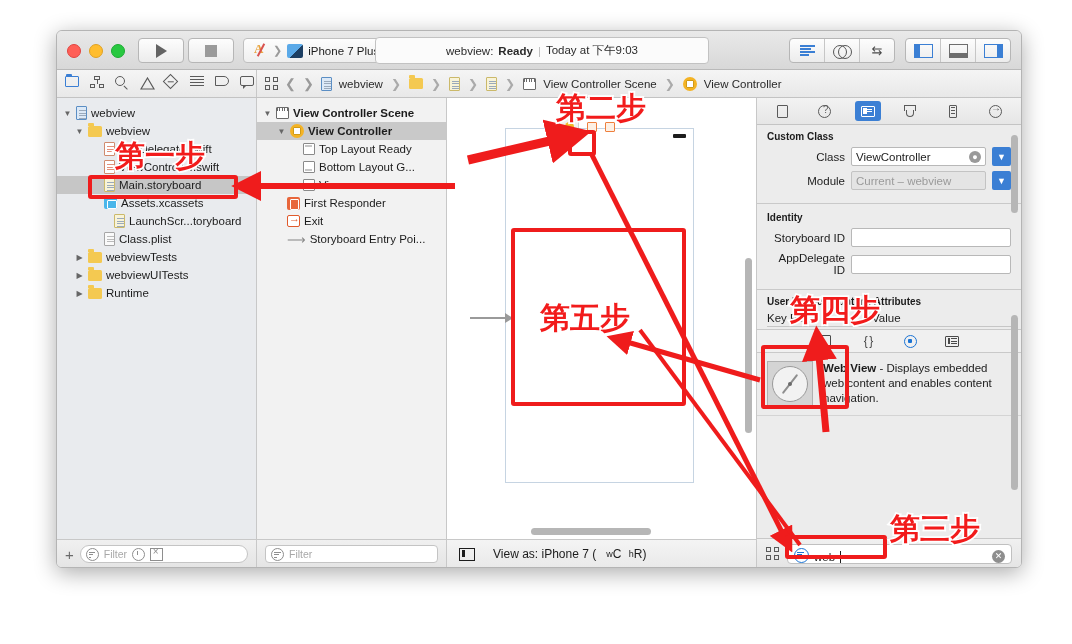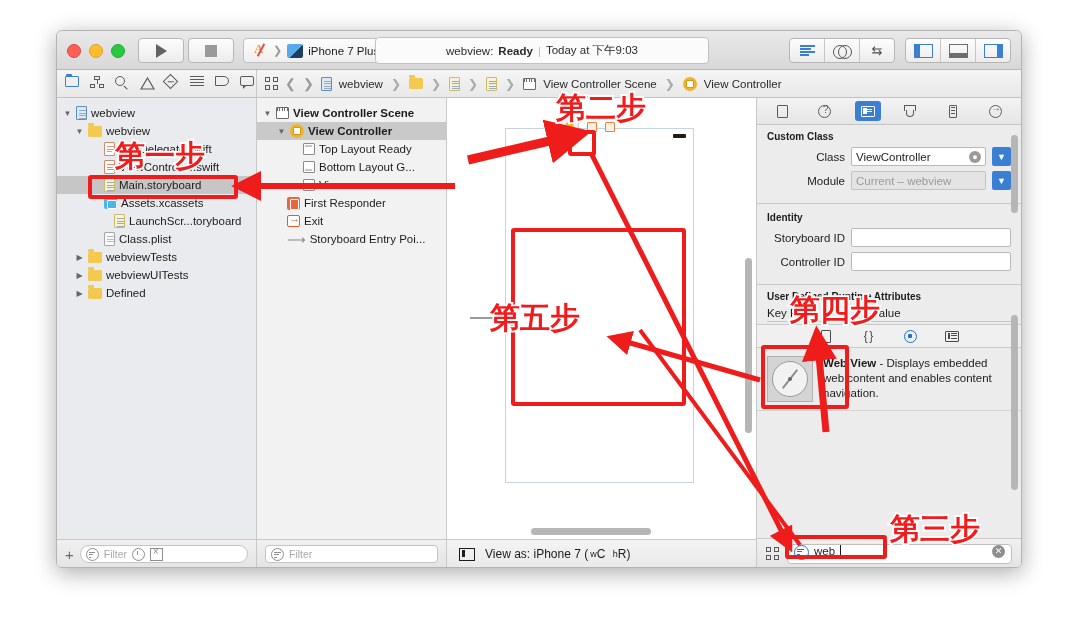--- a/index.html
+++ b/index.html
@@ -401,21 +401,21 @@
     width: 120px; height: 7px; background: #b6b6b6; border-radius: 4px;
   }
   .canvas-vscroll {
     position: absolute; right: 4px; top: 160px;
     width: 7px; height: 175px; background: #b6b6b6; border-radius: 4px;
   }
   .canvas-bottom {
     position: absolute; left: 0; bottom: 0; width: 100%; height: 29px;
     background: linear-gradient(to bottom,#f4f4f4,#e9e9e9);
     border-top: 1px solid #c8c8c8;
-    display: flex; align-items: center; gap: 10px;
+    display: flex; align-items: center; gap: 18px;
     padding-left: 12px; box-sizing: border-box;
     font-size: 12px; color: #1c1c1c;
   }
   .viewas-ico {
     width: 16px; height: 13px; border: 1.6px solid #1c1c1c; position: relative; box-sizing: border-box;
   }
   .viewas-ico:before{content:"";position:absolute;left:1.5px;top:1.5px;width:3px;height:7px;background:#1c1c1c;}
   .smallcap { font-size: 9px; vertical-align: 1px; }
   .outline-bottom {
     position: absolute; left: 0; bottom: 0; width: 100%; height: 29px;
@@ -556,21 +556,21 @@
     display: flex; align-items: center; gap: 8px;
     padding: 0 9px; box-sizing: border-box;
   }
   .ic-grid-sm { width: 13px; height: 13px; position: relative; flex:none; }
   .ic-grid-sm i { position:absolute; width:5px;height:5px;border:1.2px solid #5a5a5a;box-sizing:border-box;}
   .ic-grid-sm i:nth-child(1){left:0;top:0}.ic-grid-sm i:nth-child(2){right:0;top:0}
   .ic-grid-sm i:nth-child(3){left:0;bottom:0}.ic-grid-sm i:nth-child(4){right:0;bottom:0}
   .search-field {
     flex: 1; height: 20px; background: #fff;
     border: 1px solid #c0c0c0; border-radius: 4px;
-    display: flex; align-items: flex-start; gap: 5px; padding: 0 6px;
+    display: flex; align-items: flex-end; gap: 5px; padding: 0 6px;
     font-size: 11.5px; color: #1c1c1c; box-sizing: border-box;
   }
   .blue-filt {
     width: 13px; height: 13px; border-radius: 50%; border: 1.4px solid #1a73d4; flex:none;
     position: relative; background:#fff;
   }
   .blue-filt i{position:absolute;left:2px;height:1.2px;background:#1a73d4;}
   .blue-filt i:nth-child(1){top:3px;width:7px}
   .blue-filt i:nth-child(2){top:5.6px;width:5px}
   .blue-filt i:nth-child(3){top:8.2px;width:3px}
@@ -832,21 +832,21 @@
 
           <div class="row" style="padding-left:18px">
             <span class="tri">▶</span>
             <div class="fold-ico"></div>
             <span>webviewUITests</span>
           </div>
 
           <div class="row" style="padding-left:18px">
             <span class="tri">▶</span>
             <div class="fold-ico"></div>
-            <span>Defined</span>
+            <span>Runtime</span>
           </div>
 
         </div>
 
         <div class="nav-bottom">
           <span class="plus">+</span>
           <div class="filter-field">
             <div class="filt-ico">
                 <i></i>
                 <i></i>
@@ -987,21 +987,21 @@
 
           <div class="sect" style="padding-top:8px">
             <div class="sect-title">Identity</div>
             <div class="frow">
               <span class="flabel">Storyboard ID</span>
               <div class="finput">
                 <span></span>
               </div>
             </div>
             <div class="frow">
-              <span class="flabel">Controller ID</span>
+              <span class="flabel">AppDelegate ID</span>
               <div class="finput">
                 <span></span>
               </div>
             </div>
           </div>
 
           <div class="sect" style="padding-bottom:2px">
             <div class="sect-title">User Defined Runtime Attributes</div>
             <div class="udra-head">
               <span class="k">Key Pa</span>
@@ -1095,15 +1095,15 @@
   <div class="anno anno-box" style="left:785px; top:535px; width:102px; height:24px;"></div>
 
   <div class="anno anno-text" style="left:115px; top:136px; font-size:30px;">第一步</div>
 
   <div class="anno anno-text" style="left:556px; top:88px; font-size:30px;">第二步</div>
 
   <div class="anno anno-text" style="left:890px; top:509px; font-size:30px;">第三步</div>
 
   <div class="anno anno-text" style="left:790px; top:290px; font-size:30px;">第四步</div>
 
-  <div class="anno anno-text" style="left:490px; top:298px; font-size:30px;">第五步</div>
+  <div class="anno anno-text" style="left:540px; top:298px; font-size:30px;">第五步</div>
 
 </div>
 
 </body></html>

